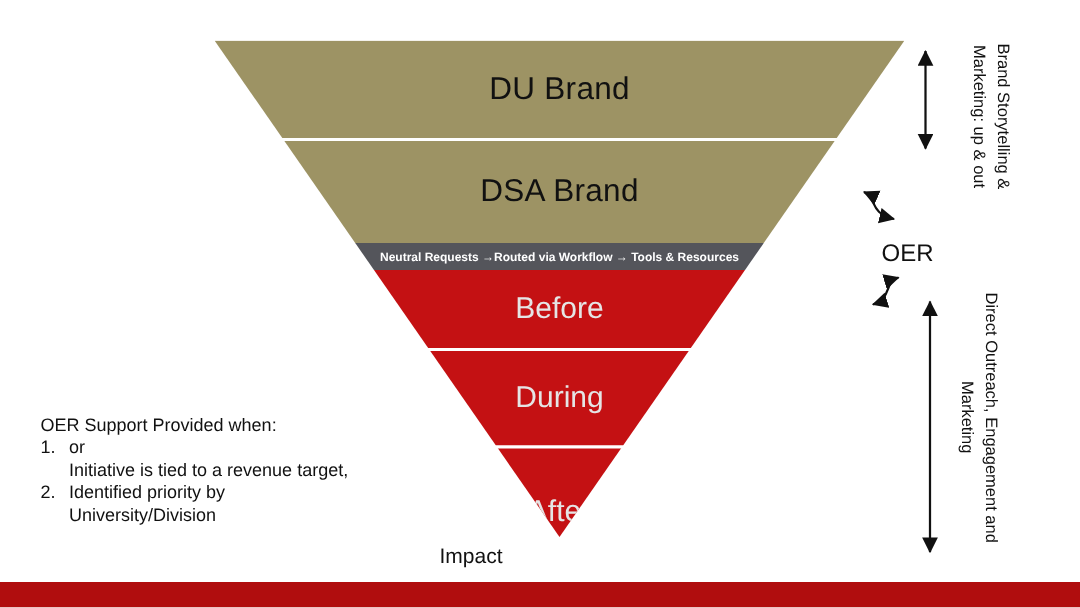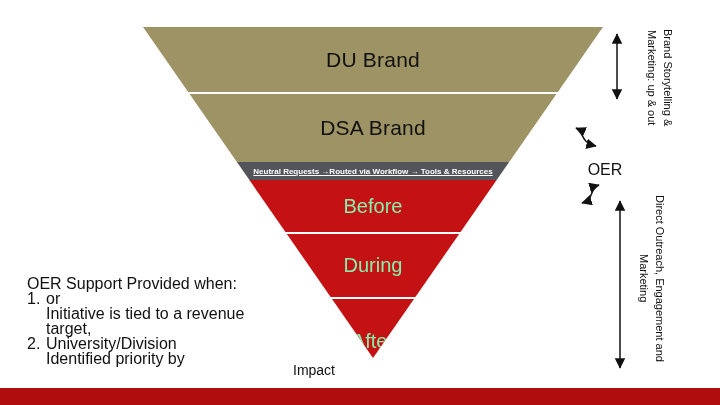--- a/index.html
+++ b/index.html
@@ -35,44 +35,43 @@
   .sec-band { height: 18px; background: var(--band-gray, #54555b); }
   .sec-before { height: 52px; background: var(--stage-red, #c41113); }
   .sec-during { height: 63px; background: var(--stage-red, #c41113); }
   .sec-after  { height: 66px; background: var(--stage-red, #c41113); align-items: flex-start; padding-top: 18px; }
   .sec-label {
     color: var(--text-black, #111111);
     font-size: 21px;
     letter-spacing: 0.2px;
   }
   .stage-label {
-    color: #86efac;
+    color: #e5e5e5;
     font-size: 20px;
   }
   .band-label {
     color: #ffffff;
     font-size: 8px;
     font-weight: bold;
     white-space: nowrap;
-    text-decoration: underline;
   }
   .impact-label {
     position: absolute;
     left: 293px; top: 362px;
     width: 160px;
     font-size: 14px;
     color: var(--text-black, #111111);
   }
 
   
   .left-note {
     position: absolute;
     left: 27px; top: 276px;
     width: 230px;
-    font-size: 16px;
+    font-size: 12px;
     line-height: 15px;
     color: var(--text-black, #111111);
   }
   .ln-item { display: flex; }
   .ln-num  { width: 19px; flex: 0 0 19px; }
   .ln-line { display: block; }
 
   
   .rot-label {
     position: absolute;
@@ -146,22 +145,22 @@
     <div class="ln-item">
       <span class="ln-num">1.</span>
       <span class="ln-body">
         <span class="ln-line">or</span>
         <span class="ln-line">Initiative is tied to a revenue target,</span>
       </span>
     </div>
     <div class="ln-item">
       <span class="ln-num">2.</span>
       <span class="ln-body">
+        <span class="ln-line">Identified priority by</span>
         <span class="ln-line">University/Division</span>
-        <span class="ln-line">Identified priority by</span>
       </span>
     </div>
   </div>
 
   <div class="rot-label rot-brand">
     <span class="rl-line">Brand Storytelling &amp;</span>
     <span class="rl-line">Marketing: up &amp; out</span>
   </div>
 
   <div class="oer-label">OER</div>

